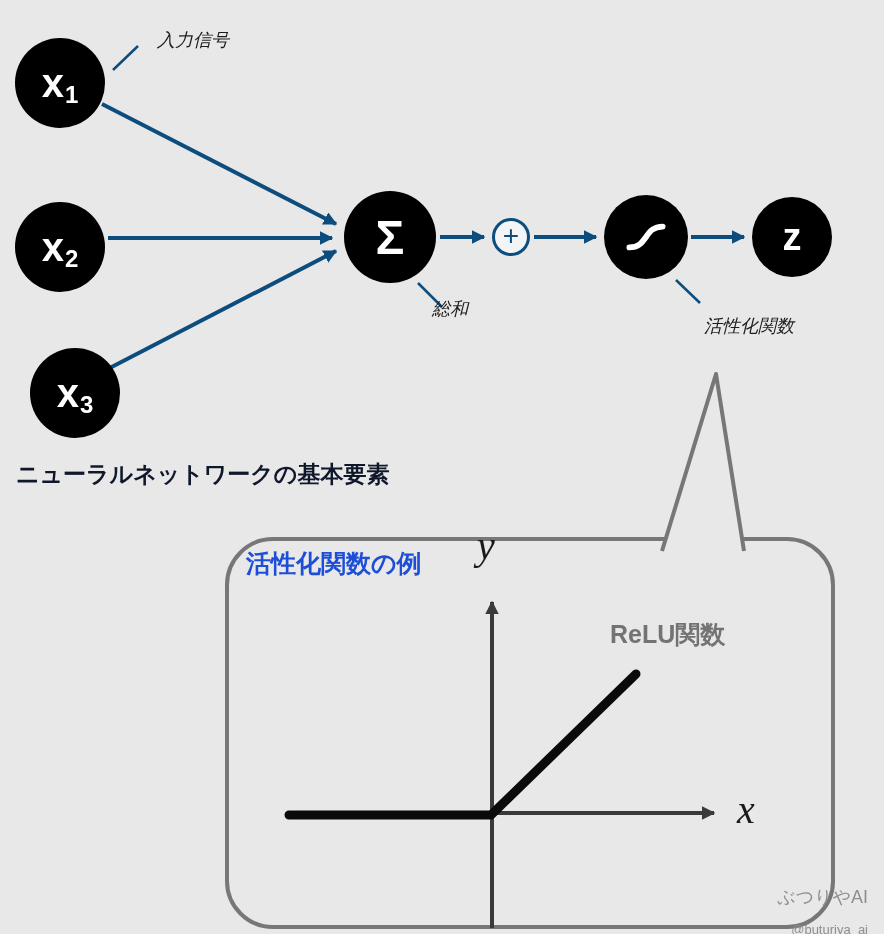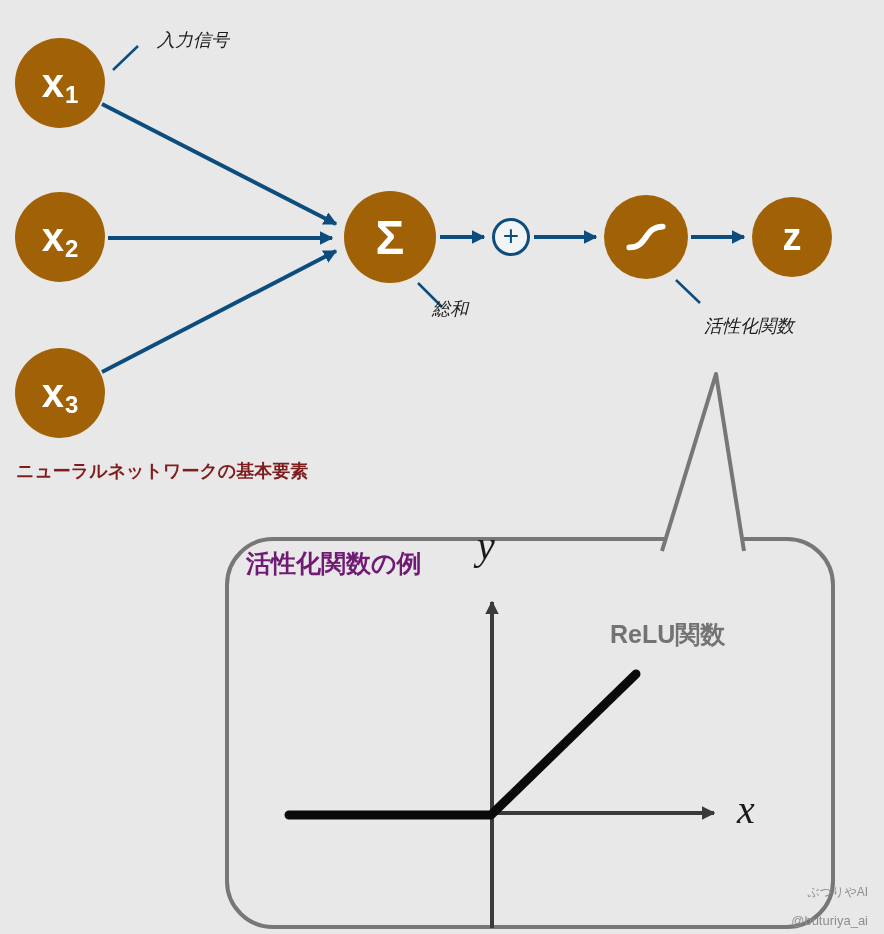--- a/index.html
+++ b/index.html
@@ -2,53 +2,53 @@
 <html><head>
 <meta charset="utf-8">
 <style>
   html,body{margin:0;padding:0;}
   body{
     width:884px;height:934px;position:relative;overflow:hidden;
     background:#e8e8e8;
     font-family:"Liberation Sans","DejaVu Sans",sans-serif;
   }
   .node{
-    position:absolute;border-radius:50%;background:#a16207;color:#ffffff;
+    position:absolute;border-radius:50%;background:#000000;color:#ffffff;
     display:flex;align-items:center;justify-content:center;
     font-weight:bold;box-sizing:border-box;
   }
   .node-input{width:90px;height:90px;font-size:40px;}
   .node-sum{left:344px;top:191px;width:92px;height:92px;font-size:48px;font-weight:600;}
   .node-activation{left:604px;top:195px;width:84px;height:84px;}
   .node-output{left:752px;top:197px;width:80px;height:80px;font-size:38px;}
   .node-bias{
     left:492px;top:218px;width:38px;height:38px;
     background:#f2f4f6;border:3px solid #0d4d7d;color:#0d4d7d;
     font-size:28px;font-weight:500;padding-bottom:2px;
   }
   .sub{font-size:0.6em;position:relative;top:0.28em;margin-left:1px;}
   .jp-label{position:absolute;font-size:18px;color:#1c1c1c;white-space:nowrap;font-style:italic;}
-  .title{position:absolute;left:16px;top:459px;font-size:18px;font-weight:bold;color:#7f1d1d;white-space:nowrap;text-align:center;}
+  .title{position:absolute;left:16px;top:459px;font-size:23px;font-weight:bold;color:#0f172a;white-space:nowrap;text-align:center;}
   .bubble{
     position:absolute;left:225px;top:537px;width:610px;height:392px;
     border:4px solid #777777;border-radius:48px;background:#e8e8e8;box-sizing:border-box;
   }
-  .callout-title{position:absolute;left:246px;top:547px;font-size:25px;font-weight:bold;color:#701a75;white-space:nowrap;text-align:center;}
+  .callout-title{position:absolute;left:246px;top:547px;font-size:25px;font-weight:bold;color:#1d4ed8;white-space:nowrap;text-align:center;}
   .relu-label{position:absolute;left:610px;top:618px;font-size:25px;font-weight:bold;color:#737373;white-space:nowrap;}
   .axis-letter{
     position:absolute;font-family:"Liberation Serif","DejaVu Serif",serif;
     font-style:italic;font-size:40px;color:#1a1a1a;
   }
   .y-letter{left:477px;top:522px;}
   .x-letter{left:737px;top:786px;}
   .watermark{
     position:absolute;right:16px;top:884px;text-align:right;
     color:#8f8f8f;line-height:1.45;
   }
-  .watermark .wm1{font-size:12px;}
+  .watermark .wm1{font-size:18px;}
   .watermark .wm2{font-size:13px;margin-top:11px;}
   svg.overlay{position:absolute;left:0;top:0;pointer-events:none;}
 </style>
 </head>
 <body>
 
 <div class="bubble"></div>
 
 <svg class="overlay" width="884" height="934" viewBox="0 0 884 934">
   <defs>
@@ -76,24 +76,24 @@
 
   <line x1="492" y1="928" x2="492" y2="602" stroke="#3a3a3a" stroke-width="4" marker-end="url(#arrow-gray)"></line>
   <line x1="287" y1="813" x2="714" y2="813" stroke="#3a3a3a" stroke-width="4" marker-end="url(#arrow-gray)"></line>
 
   <path d="M289,815 L491,815 L636,674" fill="none" stroke="#0a0a0a" stroke-width="9" stroke-linejoin="round" stroke-linecap="round"></path>
 </svg>
 
 <div class="node node-input" style="left:15px;top:38px;">
   <span><span>x</span><span class="sub">1</span></span>
 </div>
-<div class="node node-input" style="left:15px;top:192px;justify-content:center;">
+<div class="node node-input" style="left:15px;top:202px;justify-content:center;">
   <span><span>x</span><span class="sub">2</span></span>
 </div>
-<div class="node node-input" style="left:15px;top:348px;align-items:center;">
+<div class="node node-input" style="left:30px;top:348px;align-items:center;">
   <span><span>x</span><span class="sub">3</span></span>
 </div>
 
 <div class="node node-sum">
   <span>Σ</span>
 </div>
 
 <div class="node node-bias">
   <span>+</span>
 </div>

